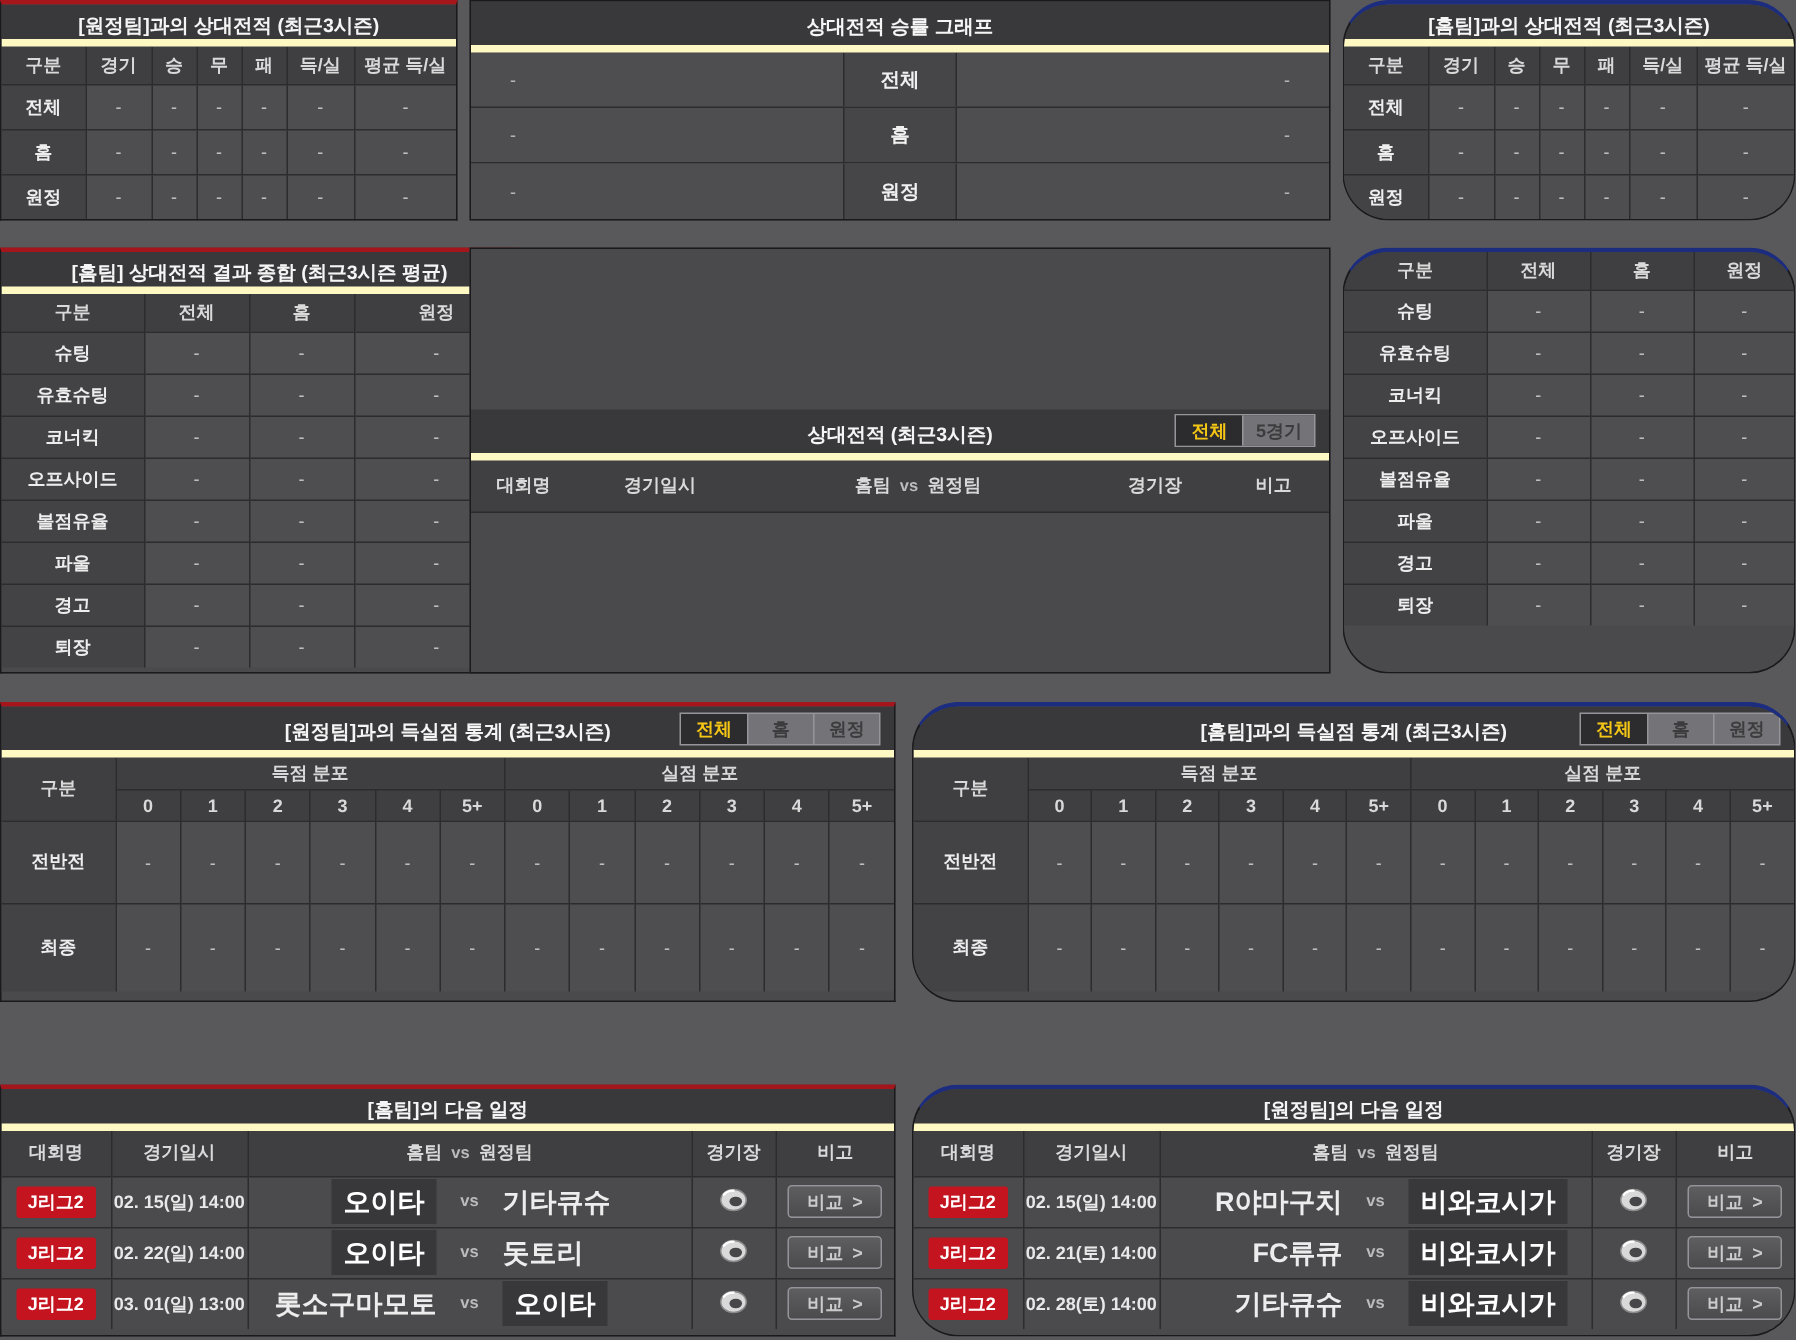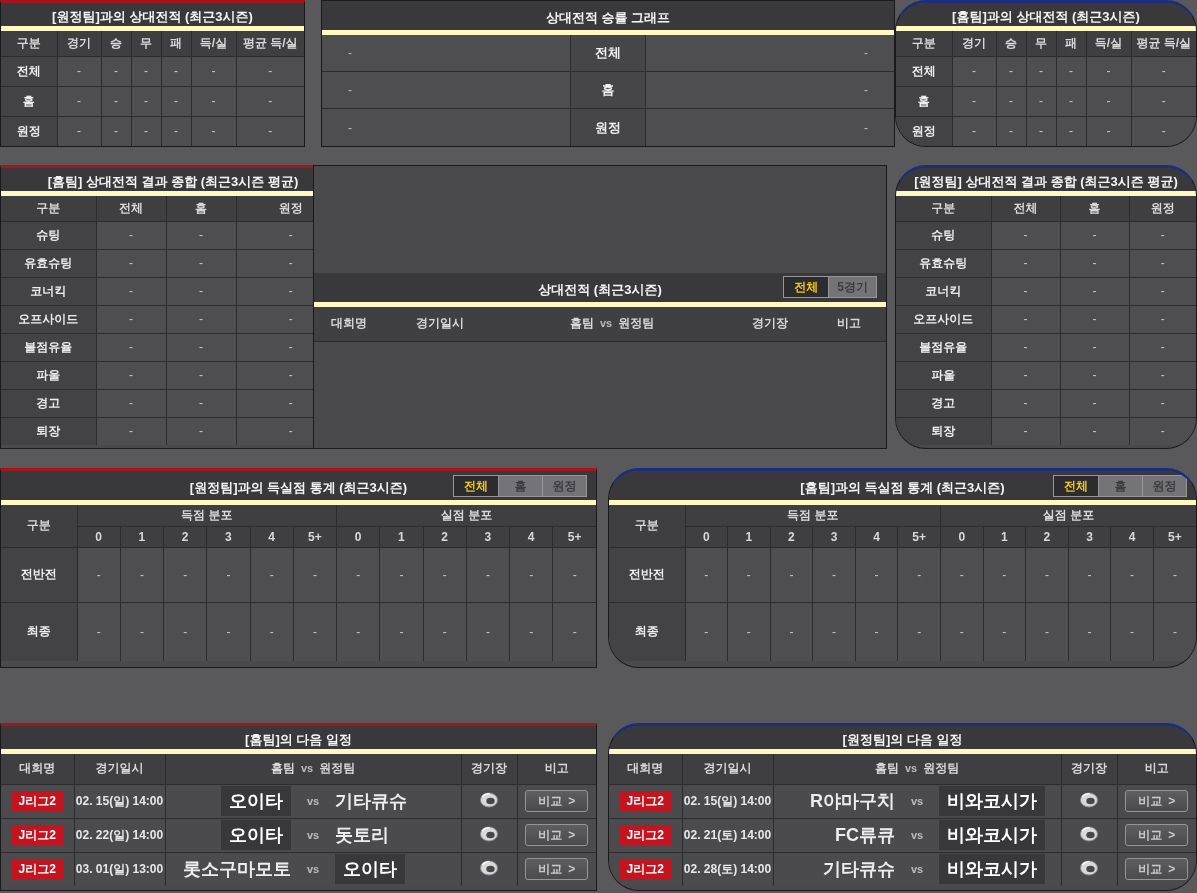--- a/index.html
+++ b/index.html
@@ -125,21 +125,21 @@
         <td class="val">-</td>
         <td class="val">-</td>
         <td class="val">-</td>
         <td class="val">-</td>
         <td class="val">-</td>
       </tr>
     </tbody>
       </table>
   </div>
 
-  <div class="panel" style="left:321px;top:0;width:574px;height:147px">
+  <div class="panel" style="left:313px;top:0;width:574px;height:147px">
     <div class="ptitle tall">상대전적 승률 그래프</div>
     <div class="grow">
       <div class="gside l">-</div>
       <div class="gmid">전체</div>
       <div class="gside r">-</div>
     </div>
     <div class="grow">
       <div class="gside l">-</div>
       <div class="gmid">홈</div>
       <div class="gside r">-</div>
@@ -283,21 +283,20 @@
     <div class="lhdr">
       <span class="c1">대회명</span>
       <span class="c2">경기일시</span>
       <span class="c3"><span>홈팀</span><span class="th-vs">vs</span><span>원정팀</span></span>
       <span class="c4">경기장</span>
       <span class="c5">비고</span>
     </div>
   </div>
 
   <div class="panel acc-b" style="left:895px;top:165px;width:302px;height:284px">
-    <div class="ptitle">[원정팀] 상대전적 결과 종합 (최근3시즌 평균)</div>
     <table class="grid t-sum">
       <colgroup>
           <col style="width:95px">
           <col style="width:69px">
           <col style="width:69px">
           <col>
         </colgroup>
       <tbody>
           <tr>
         <th>구분</th>

